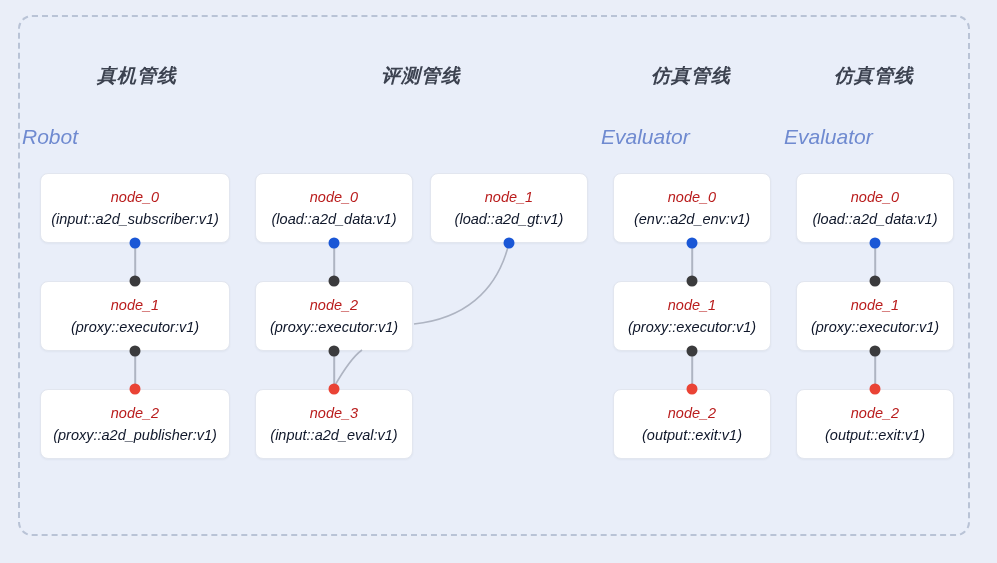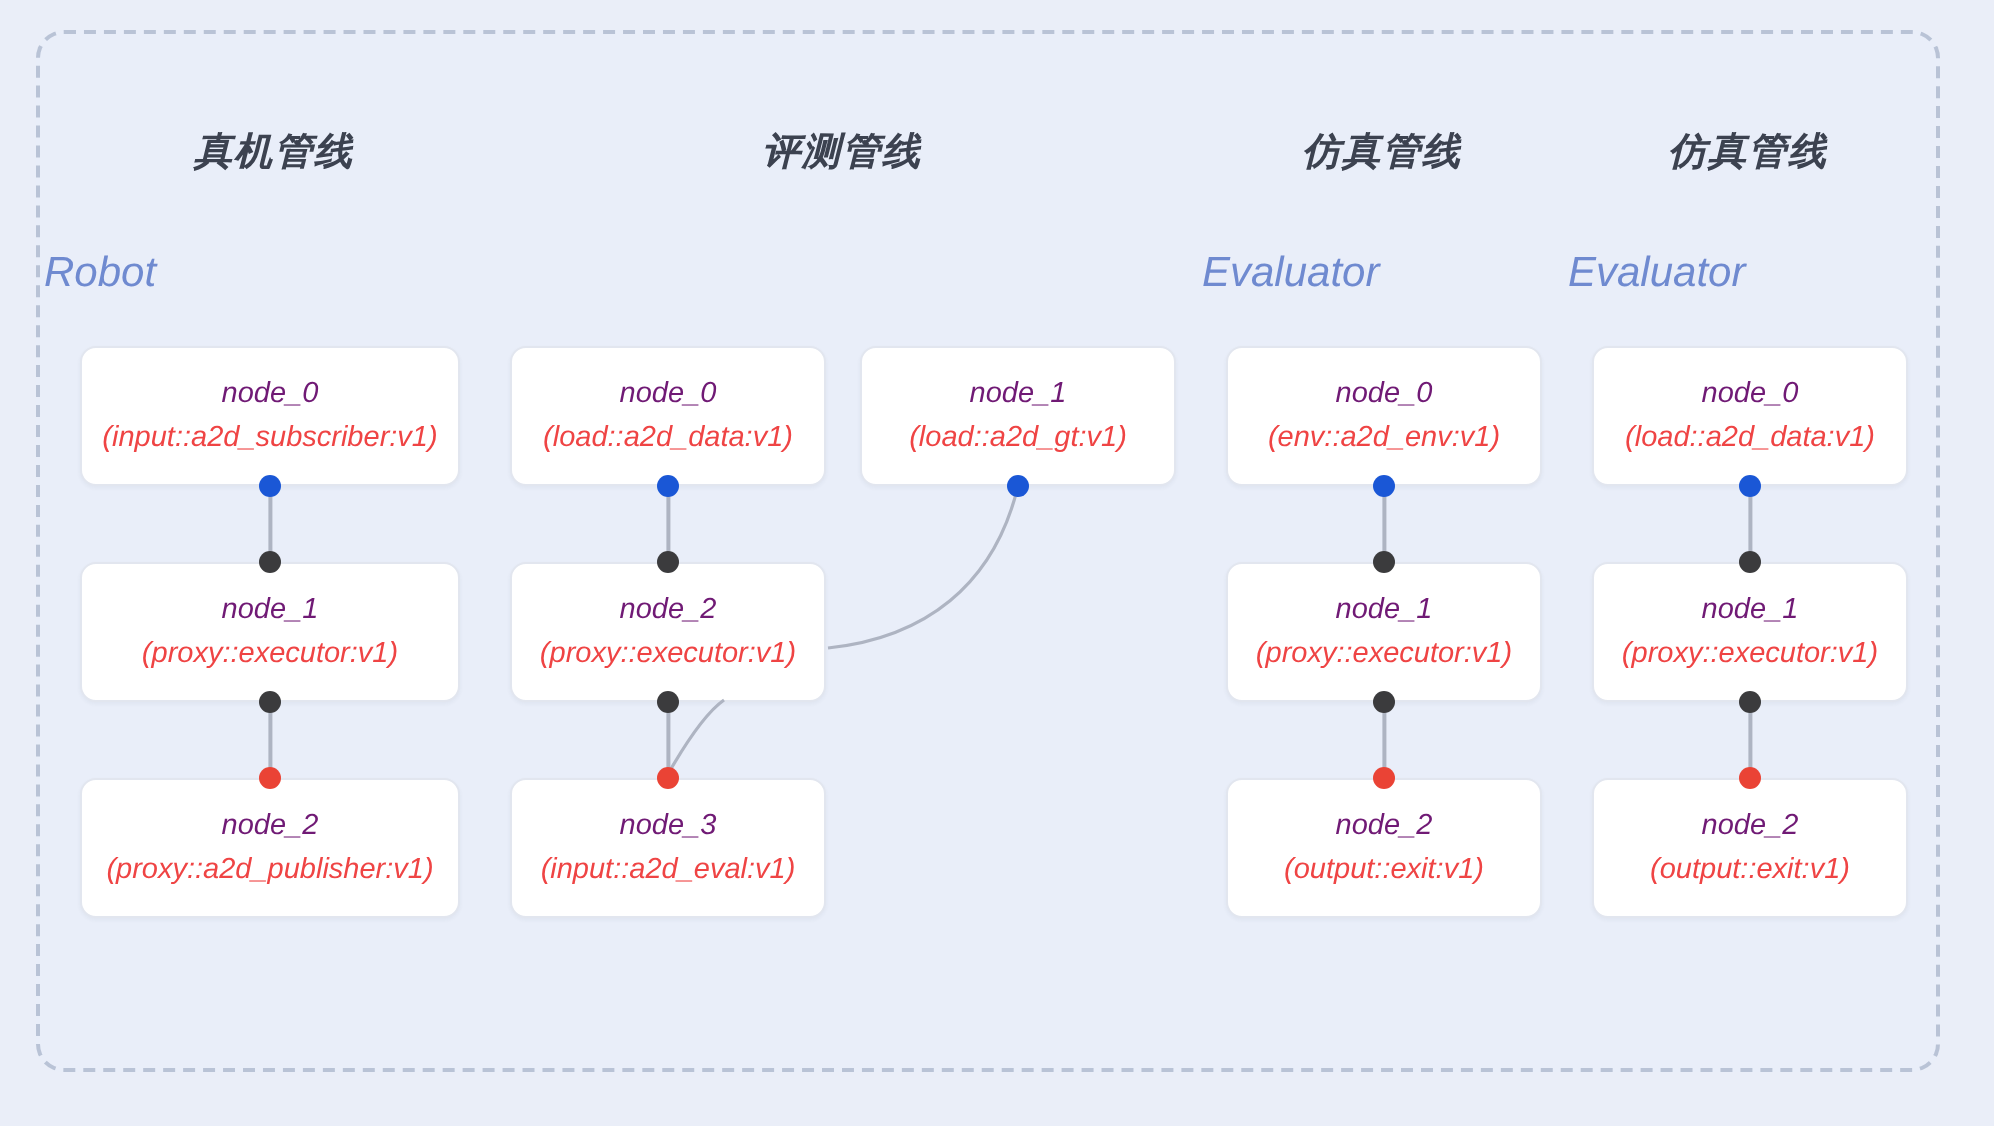--- a/index.html
+++ b/index.html
@@ -62,27 +62,27 @@
     border: 1px solid #e2e6ef;
     border-radius: 8px;
     box-shadow: 0 1px 2px rgba(40,50,80,0.05);
     display: flex;
     flex-direction: column;
     align-items: center;
     justify-content: center;
   }
   .node-name {
     font-size: 14.5px;
-    color: #701a75;
+    color: #b91c1c;
     line-height: 1.55;
     white-space: nowrap;
   }
   .node-type {
     font-size: 14.5px;
-    color: #ef4444;
+    color: #0f172a;
     line-height: 1.55;
     white-space: nowrap;
   }
   .dot {
     position: absolute;
     width: 11px;
     height: 11px;
     border-radius: 50%;
     transform: translate(-50%, -50%);
     z-index: 5;

